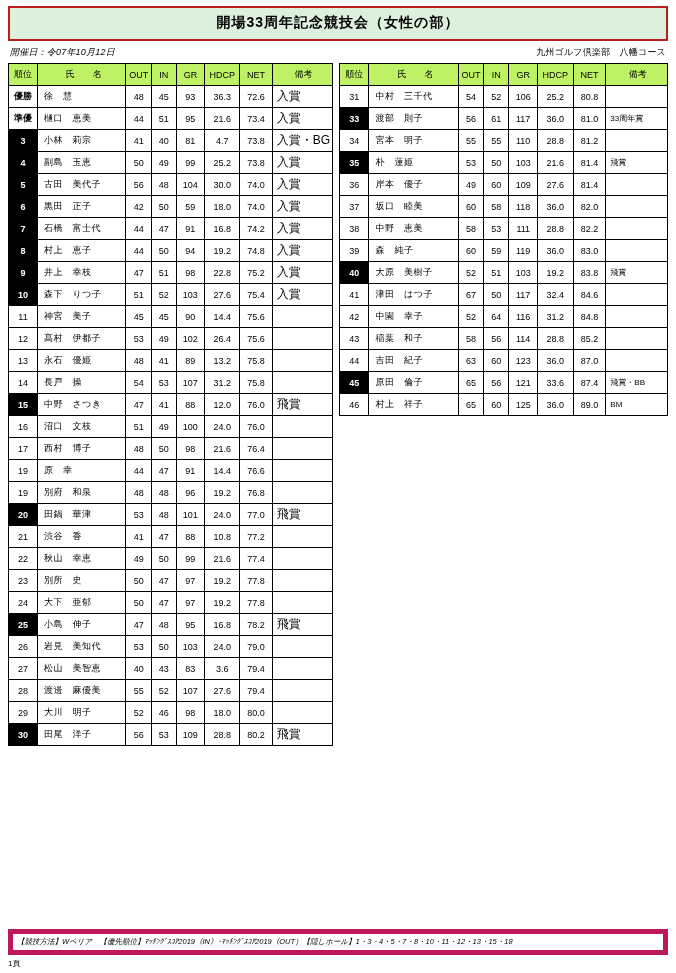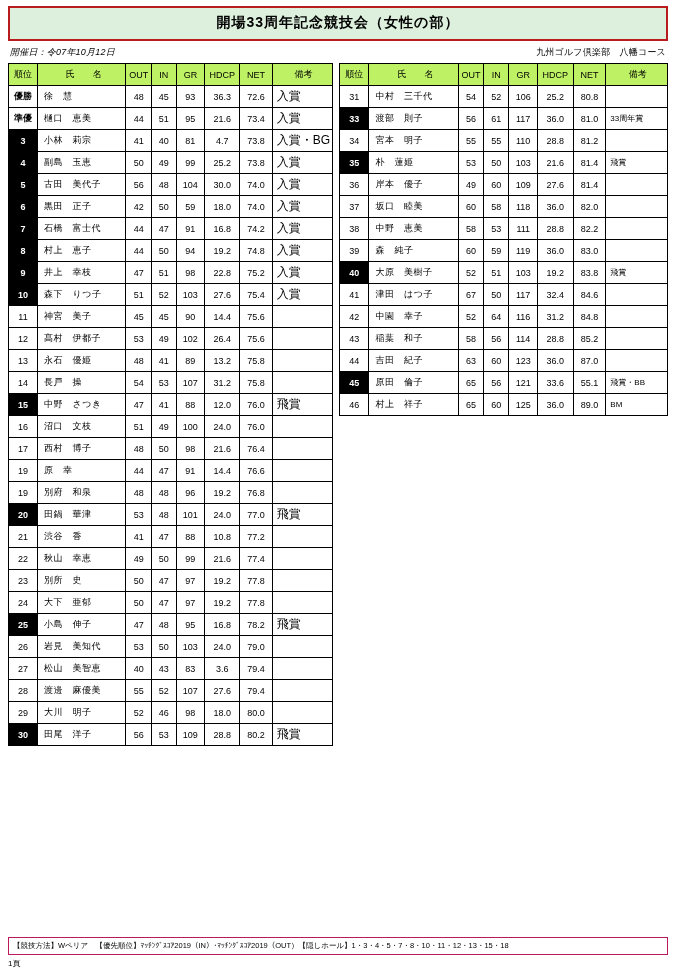--- a/index.html
+++ b/index.html
@@ -91,26 +91,27 @@
   td.name-cell { letter-spacing: 0.5px; }
 
   
   .footer {
     position: absolute;
     left: 8px;
     right: 8px;
     bottom: 4px;
   }
   .footer-note {
-    border: 1px solid #be185d;
+    border: 5px solid #be185d;
     font-size: 7.5px;
     padding: 3px 4px;
     letter-spacing: 0px;
     white-space: nowrap;
     overflow: hidden;
+    font-style: italic;
   }
   .page-num {
     font-size: 8px;
     padding-top: 3px;
   }
 </style>
 </head>
 <body>
 
 <div class="page">
@@ -585,21 +586,21 @@
             <td class="c-net">87.0</td>
             <td class="c-note-r"></td>
           </tr>
           <tr>
             <td class="c-rank rank-hl">45</td>
             <td class="c-name name-cell">原田　倫子</td>
             <td class="c-out">65</td>
             <td class="c-in">56</td>
             <td class="c-gr">121</td>
             <td class="c-hdcp">33.6</td>
-            <td class="c-net">55.1</td>
+            <td class="c-net">87.4</td>
             <td class="c-note-r">飛賞・BB</td>
           </tr>
           <tr>
             <td class="c-rank">46</td>
             <td class="c-name name-cell">村上　祥子</td>
             <td class="c-out">65</td>
             <td class="c-in">60</td>
             <td class="c-gr">125</td>
             <td class="c-hdcp">36.0</td>
             <td class="c-net">89.0</td>

